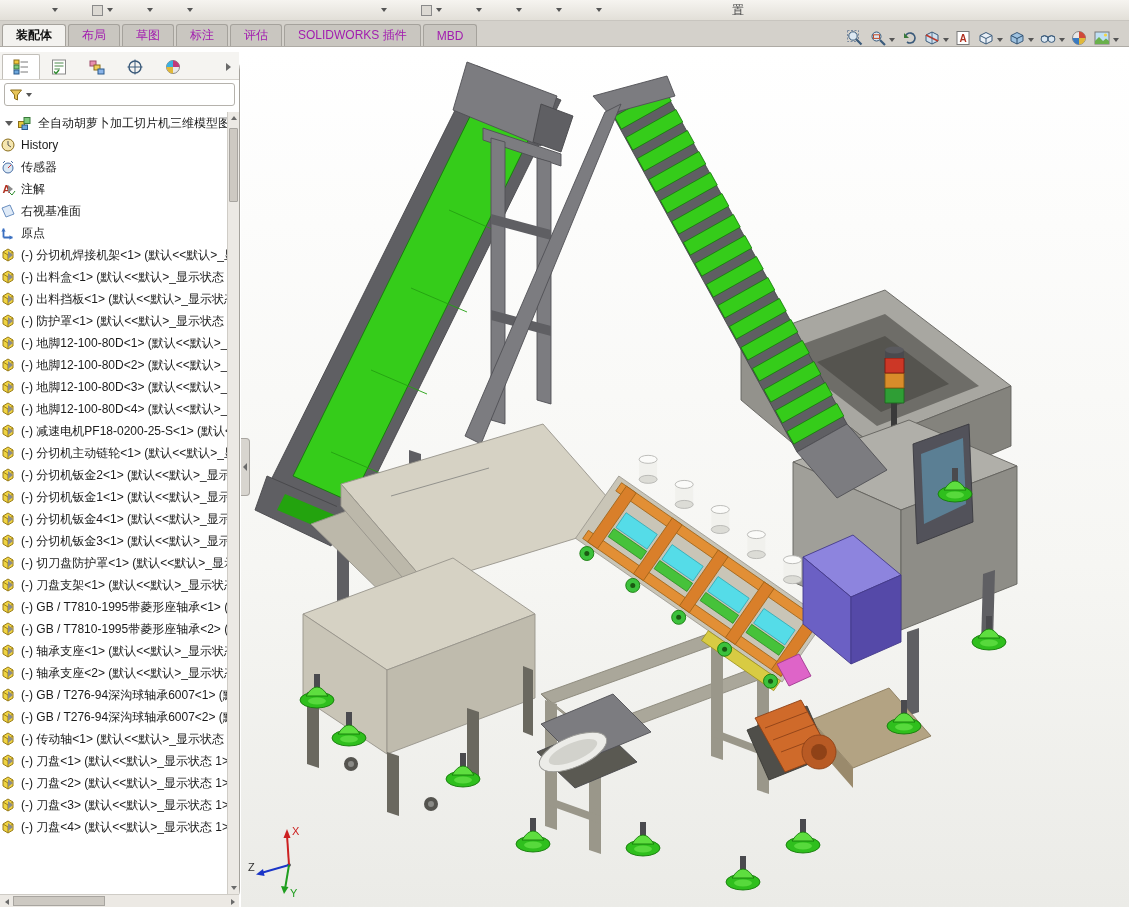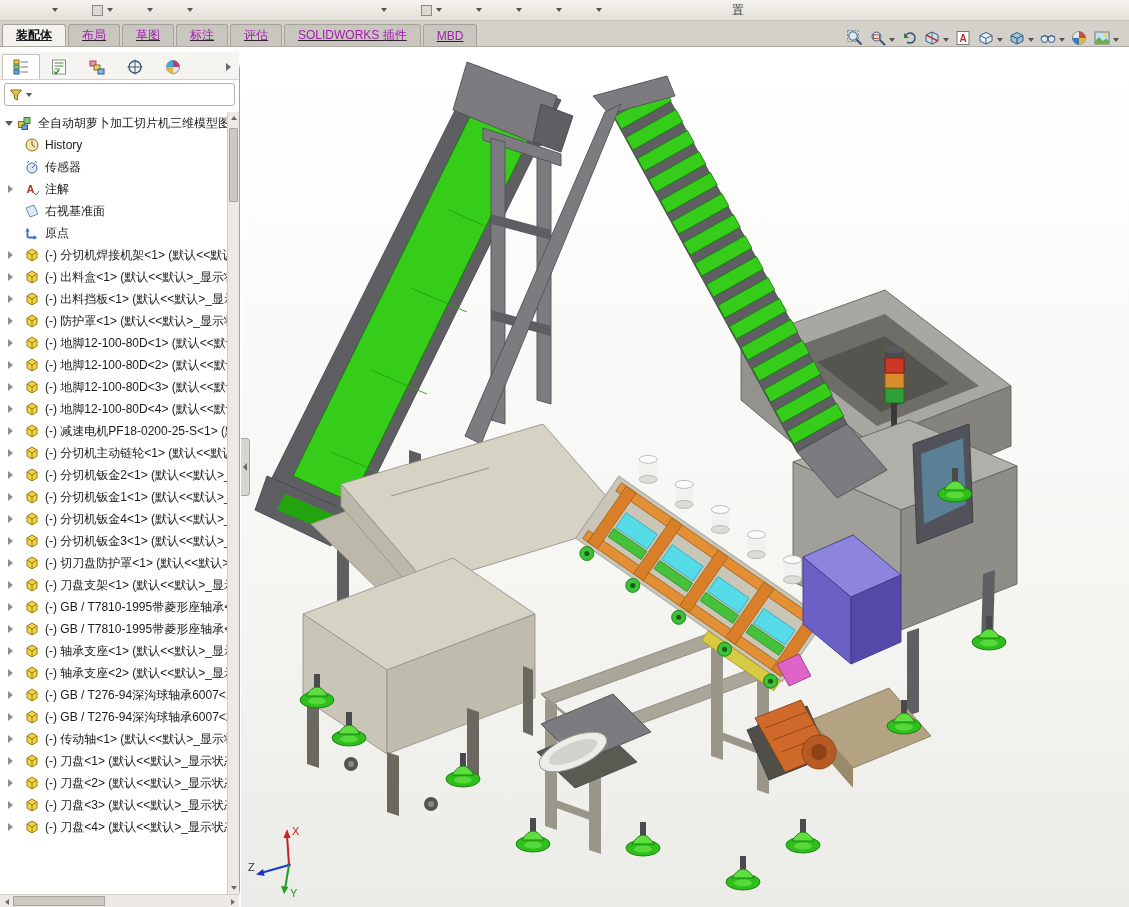--- a/index.html
+++ b/index.html
@@ -13,21 +13,21 @@
     display:flex; align-items:center; padding:0 12px; }
   .menu-item { display:flex; align-items:center; gap:4px; color:#444; margin-left:34px; height:100%; }
   .menu-item:first-child { margin-left:40px; }
   .menu-item:nth-child(5) { margin-left:120px;margin-top:44px; }
   .menu-item:last-child { margin-left:130px; }
   .caret-glyph { width:0; height:0; border-left:3.5px solid transparent; border-right:3.5px solid transparent; border-top:4px solid #555; }
   .mini-box { width:11px; height:11px; border:1px solid #8a8a8a; background:#dcd9d3; }
 
   
   .tabbar { position:absolute; top:21px; left:0; width:100%; height:26px; background:#d4d1cb;
-    border-bottom:1px solid #aeaba5; display:flex; align-items:flex-end; padding-left:2px;text-decoration:underline; }
+    border-bottom:1px solid #aeaba5; display:flex; align-items:flex-end; padding-left:2px; }
   .rtab { height:22px; padding:0 13px; display:flex; align-items:center; background:#c9c6c0;
     border:1px solid #a5a29c; border-bottom:none; border-radius:3px 3px 0 0; margin-right:2px;
     color:#a21caf; white-space:nowrap; cursor:default; }
   .rtab.active { background:#f3f2ef; color:#111; font-weight:bold; }
 
   
   .viewtoolbar { position:absolute; top:27px; right:8px; height:25px; display:flex; align-items:center; gap:1px; z-index:8; }
   .vt-btn { display:flex; align-items:center; height:24px; padding:2px 2px; border-radius:3px; }
   .vt-btn svg { width:18px; height:18px; }
   .vt-caret { width:0; height:0; border-left:3px solid transparent; border-right:3px solid transparent; border-top:4px solid #555; margin-left:2px; }
@@ -42,21 +42,21 @@
   .ptab svg { width:18px; height:18px; }
   .ptab.active { background:#fff; border-color:#c2bfb9; border-radius:2px 2px 0 0; }
   .panel-expand { margin-left:auto; width:18px; height:22px; display:flex; align-items:center; justify-content:center; }
   .chev-right { width:0; height:0; border-top:4.5px solid transparent; border-bottom:4.5px solid transparent; border-left:5.5px solid #6a6a6a; }
   .filter-row { height:23px; margin:3px 4px; border:1px solid #b5b2ac; border-radius:3px;
     display:flex; align-items:center; padding:0 4px; gap:3px; background:#fff; }
   .filter-row svg { width:14px; height:14px; }
 
   .tree { position:absolute; top:60px; left:0; right:12px; bottom:13px; overflow:hidden; }
   .trow { height:22px; display:flex; align-items:center; white-space:nowrap; overflow:hidden;
-    padding-left:24px; position:relative; cursor:default; }
+    position:relative; cursor:default; }
   .trow.root { padding-left:5px; }
   .tri-right { position:absolute; left:8px; width:0; height:0;
     border-top:4px solid transparent; border-bottom:4px solid transparent; border-left:5px solid #8c8c8c; }
   .tri-down { width:0; height:0; border-left:4px solid transparent; border-right:4px solid transparent;
     border-top:5px solid #5a5a5a; margin-right:4px; flex:none; }
   .ticon { width:16px; height:16px; margin-right:5px; flex:none; }
   .ticon svg { width:16px; height:16px; }
   .tlabel { color:#1a1a1a; }
 
   

